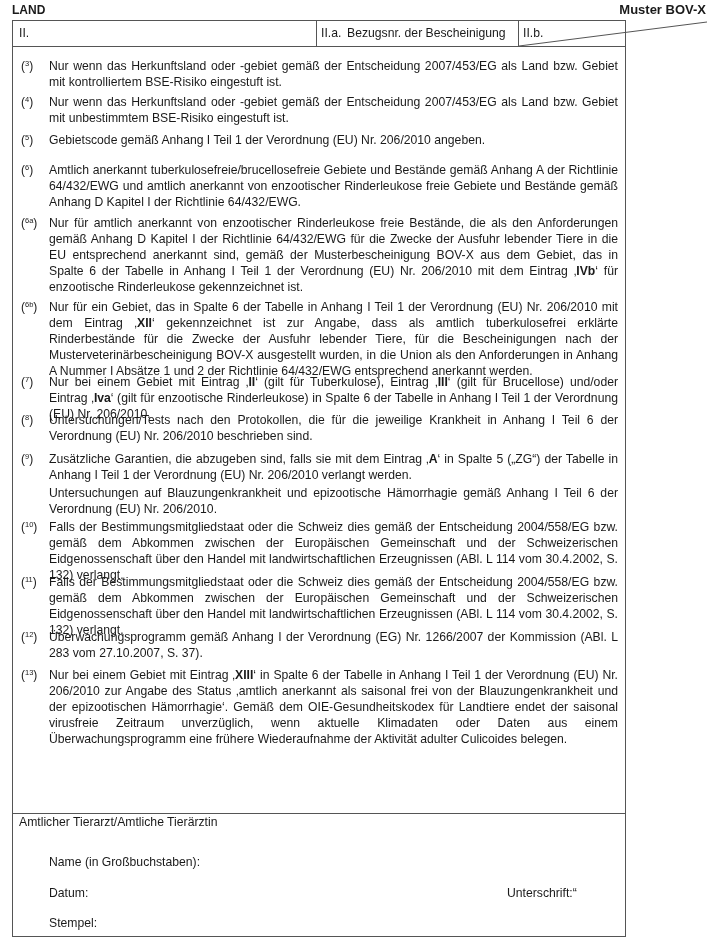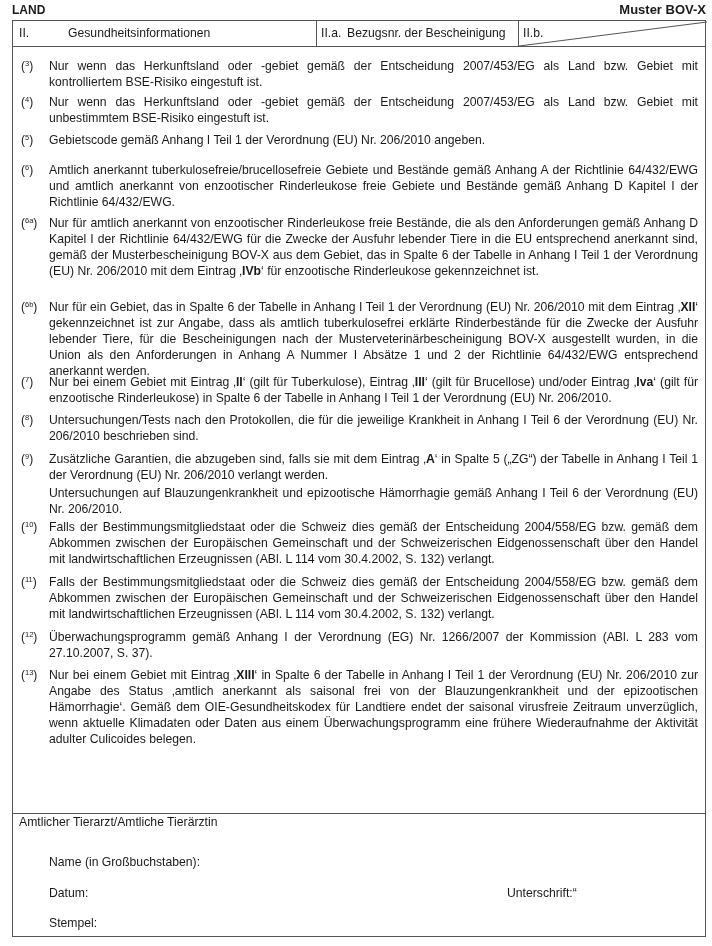--- a/index.html
+++ b/index.html
@@ -5,21 +5,21 @@
     html, body { margin: 0; padding: 0; background: #ffffff; }
     body {
       width: 712px; height: 946px; position: relative; overflow: hidden;
       font-family: "Liberation Sans", sans-serif; color: #1a1a1a;
       font-size: 12.2px; line-height: 16px;
     }
     .top-label { position: absolute; top: 2px; font-weight: bold; font-size: 12px; }
     .land { left: 12px; }
     .muster { right: 6px; font-size: 13px; }
     .frame {
-      position: absolute; left: 12px; top: 20px; width: 694px; height: 917px;
+      position: absolute; left: 12px; top: 20px; width: 614px; height: 917px;
       border: 1px solid #555; box-sizing: border-box;
     }
     .hdr {
       position: absolute; left: 0; top: 0; width: 100%; height: 26px;
       border-bottom: 1px solid #555; box-sizing: border-box;
     }
     .hcell { position: absolute; top: 0; height: 25px; line-height: 25px; }
     .h1 { left: 0; width: 304px; border-right: 1px solid #555; box-sizing: border-box; }
     .h2 { left: 304px; width: 202px; border-right: 1px solid #555; box-sizing: border-box; }
     .h3 { left: 506px; width: 188px; }
@@ -41,21 +41,20 @@
 </head>
 <body>
 
 <div class="top-label land">LAND</div>
 <div class="top-label muster">Muster BOV-X</div>
 
 <div class="frame">
   <div class="hdr">
     <div class="hcell h1">
       <span class="hnum">II.</span>
-      <span class="htitle">Gesundheitsinformationen</span>
     </div>
     <div class="hcell h3">
       <span class="hnum" style="left:4px">II.b.</span>
       <svg width="188" height="26">
         <line x1="0" y1="25" x2="188" y2="1" stroke="#555" stroke-width="1"></line>
       </svg>
     </div>
     <div class="hcell h2">
       <span class="hnum">II.a.</span>
       <span class="htitle">Bezugsnr. der Bescheinigung</span>

